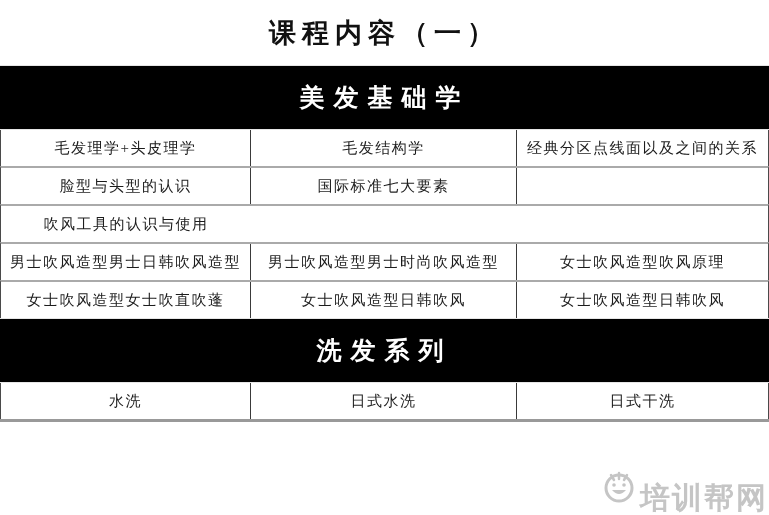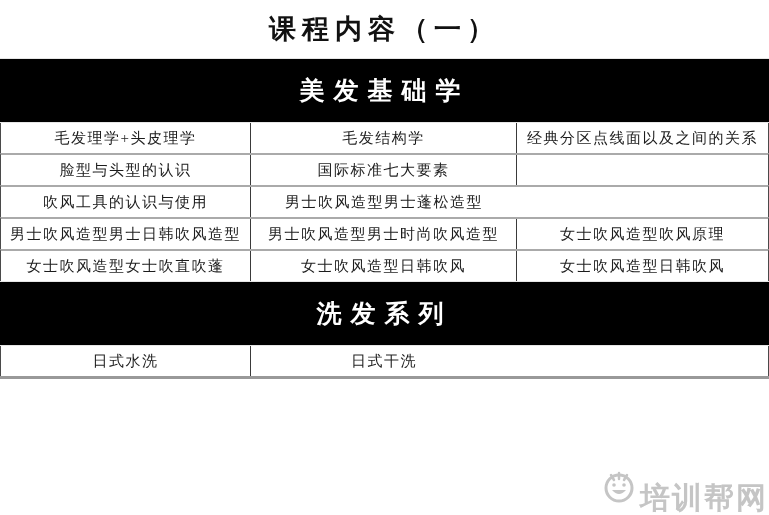--- a/index.html
+++ b/index.html
@@ -4,21 +4,21 @@
 <style>
   html, body { margin:0; padding:0; }
   body {
     width:769px; height:515px;
     background:#ffffff;
     font-family:"Liberation Serif", serif;
     position:relative;
     overflow:hidden;
   }
   .title-bar {
-    height:58px;
+    height:65px;
     display:flex; align-items:center; justify-content:center;
     font-size:27px; font-weight:bold; color:#111;
     letter-spacing:6px;
   }
   .course-table { width:769px; }
   .section-header {
     background:#000000; color:#ffffff;
     height:65px;
     display:flex; align-items:center; justify-content:center;
     font-size:25px; font-weight:bold; letter-spacing:9px;
@@ -29,21 +29,21 @@
   .t-row {
     display:grid;
     grid-template-columns:250px 266px 1fr;
     border-left:1px solid #4a4a4a;
     border-right:1px solid #4a4a4a;
     box-sizing:border-box;
     background:#ffffff;
   }
   .t-row + .t-row { border-top:2px solid #aaaaaa; }
   .t-cell {
-    height:30px;
+    height:36px;
     display:flex; align-items:center; justify-content:center;
     font-size:15px; color:#1c1c1c;
     letter-spacing:1.5px;
     border-right:1px solid #3a3a3a;
     box-sizing:border-box;
     white-space:nowrap;
     overflow:hidden;
   }
   .t-cell:last-child { border-right:none; }
   .bottom-line { height:3px; background:#999999; }
@@ -78,35 +78,35 @@
     <div class="t-cell">经典分区点线面以及之间的关系</div>
   </div>
   <div class="t-row">
     <div class="t-cell">脸型与头型的认识</div>
     <div class="t-cell">国际标准七大要素</div>
     <div class="t-cell"></div>
   </div>
 
   <div class="t-row">
     <div class="t-cell">吹风工具的认识与使用</div>
-    <div class="t-cell">男士吹风造型男士蓬松造型</div>
   </div>
   <div class="t-row">
     <div class="t-cell">男士吹风造型男士日韩吹风造型</div>
     <div class="t-cell">男士吹风造型男士时尚吹风造型</div>
     <div class="t-cell">女士吹风造型吹风原理</div>
   </div>
   <div class="t-row">
     <div class="t-cell">女士吹风造型女士吹直吹蓬</div>
     <div class="t-cell">女士吹风造型日韩吹风</div>
     <div class="t-cell">女士吹风造型日韩吹风</div>
   </div>
 
   <div class="section-header">洗发系列</div>
   <div class="t-row">
+    <div class="t-cell">水洗</div>
     <div class="t-cell">日式水洗</div>
     <div class="t-cell">日式干洗</div>
   </div>
 
   <div class="bottom-line"></div>
 </div>
 
 <div class="watermark">
   <span>
     <svg width="36" height="36" viewBox="0 0 36 36" fill="none">

